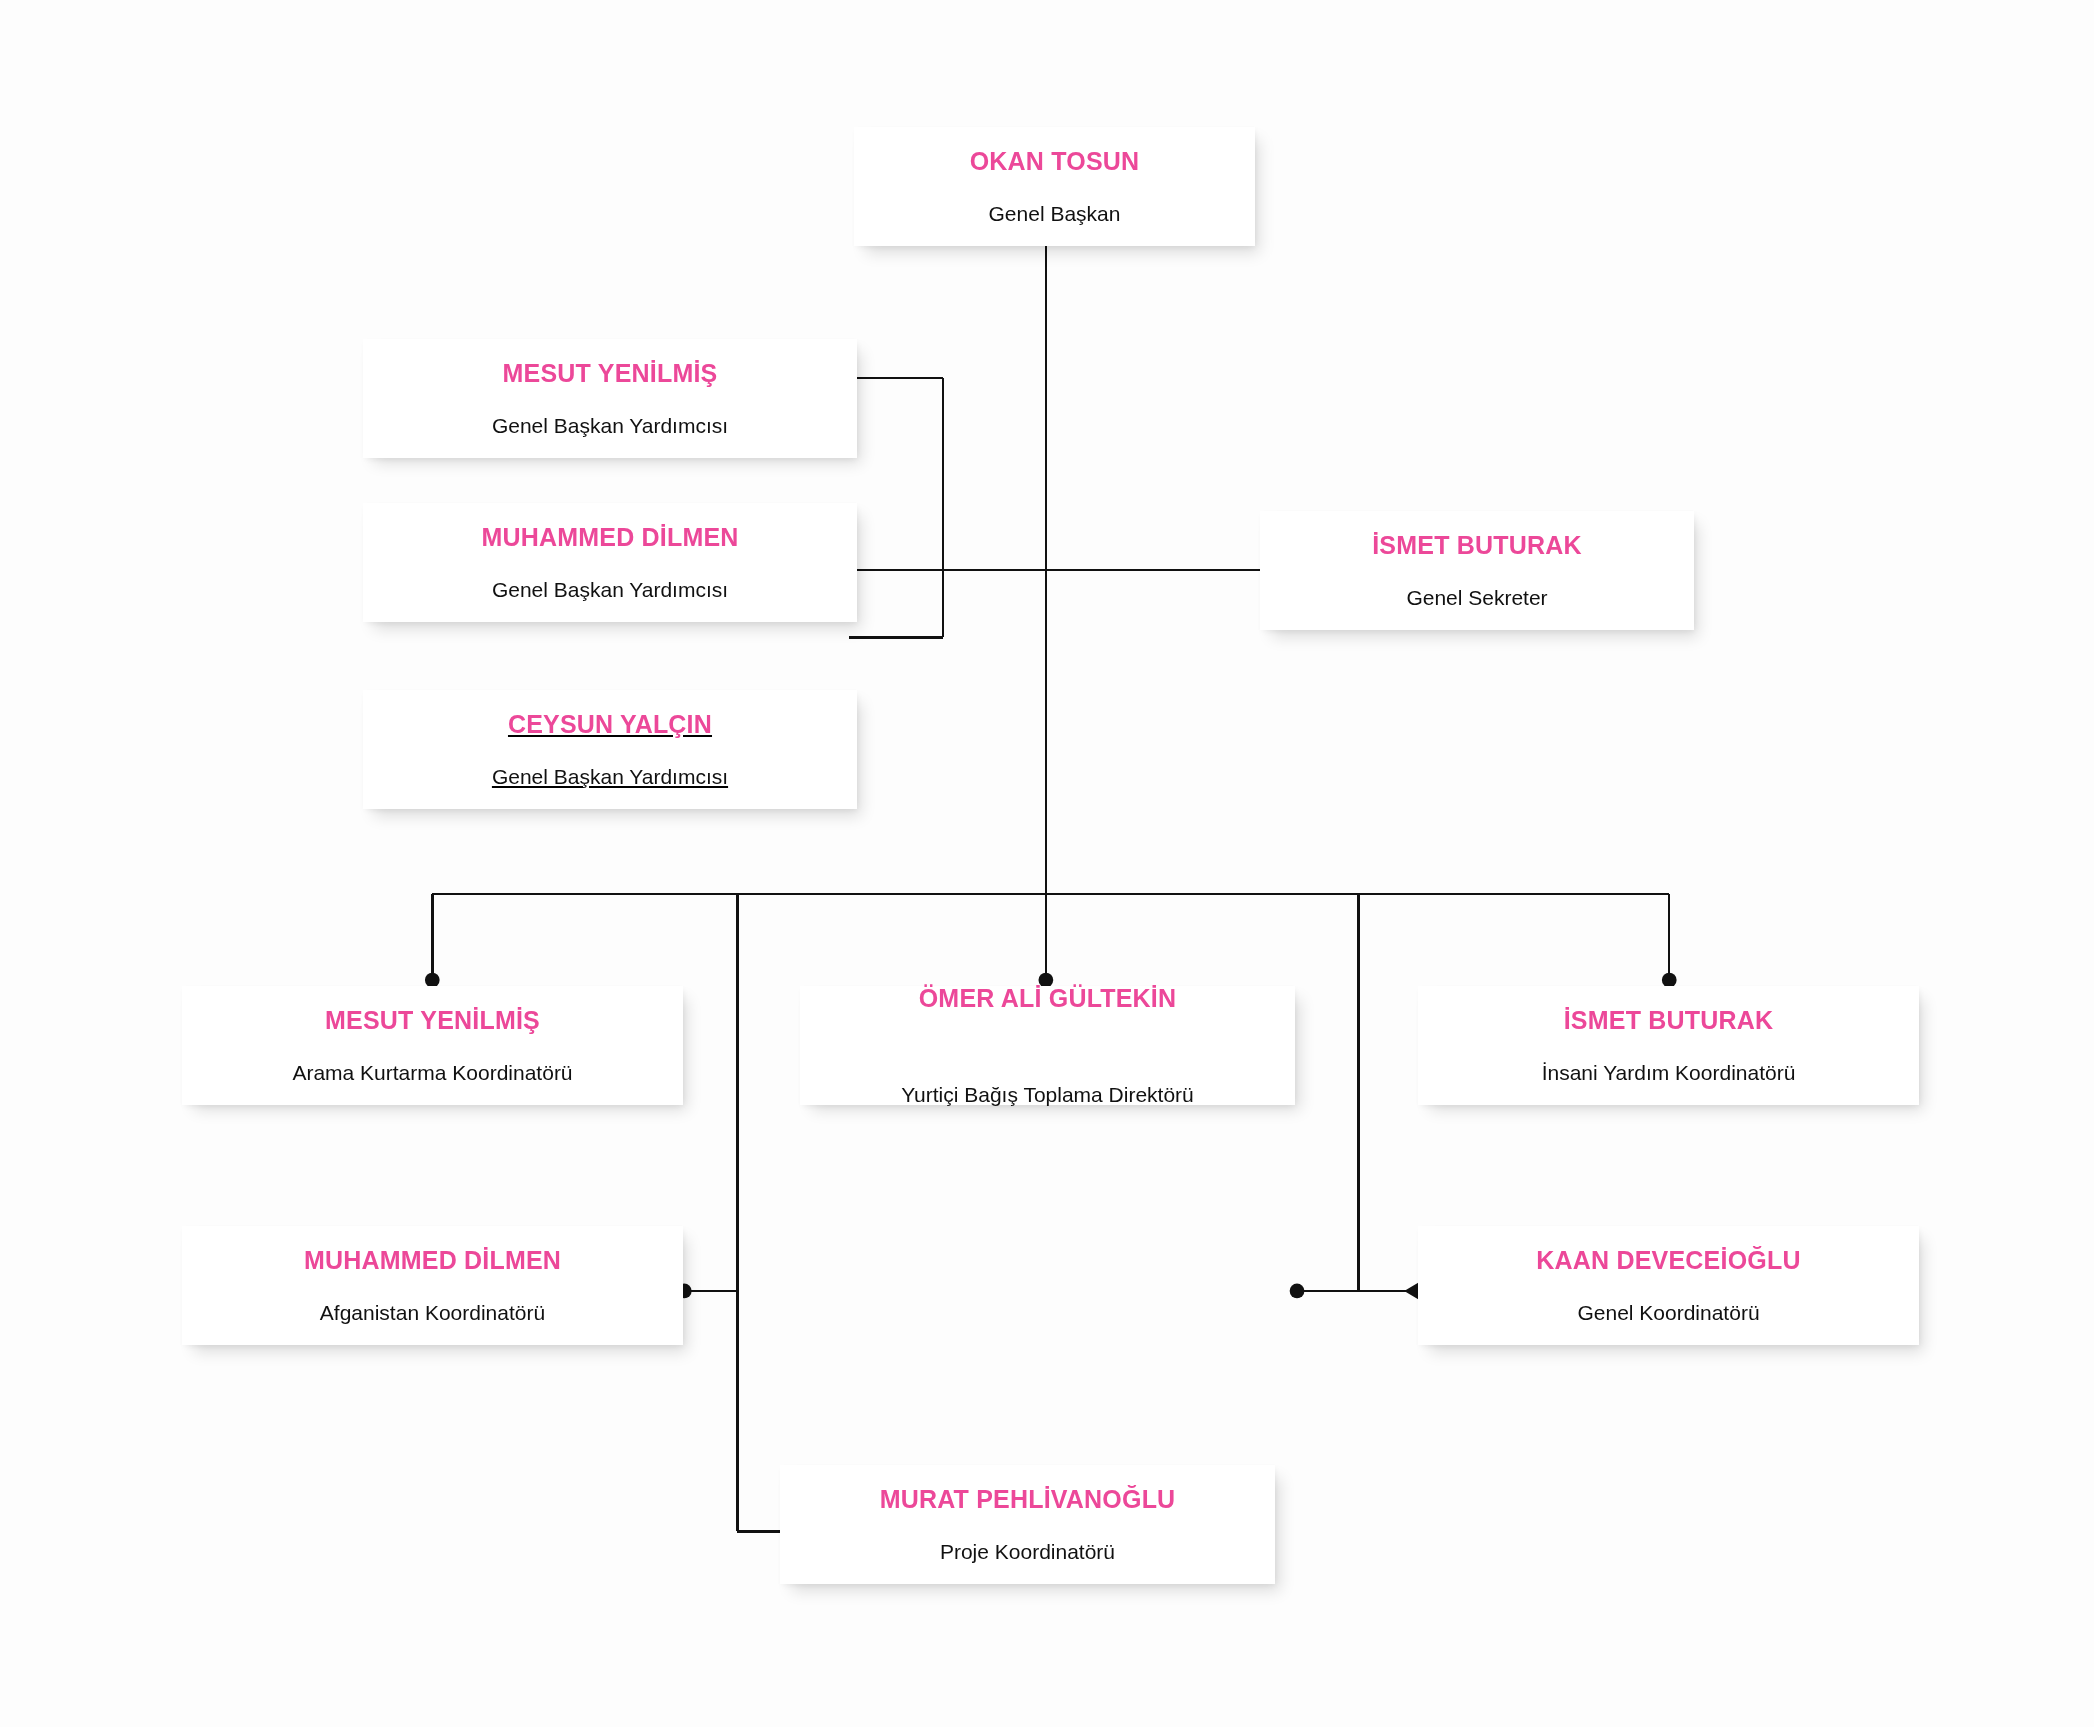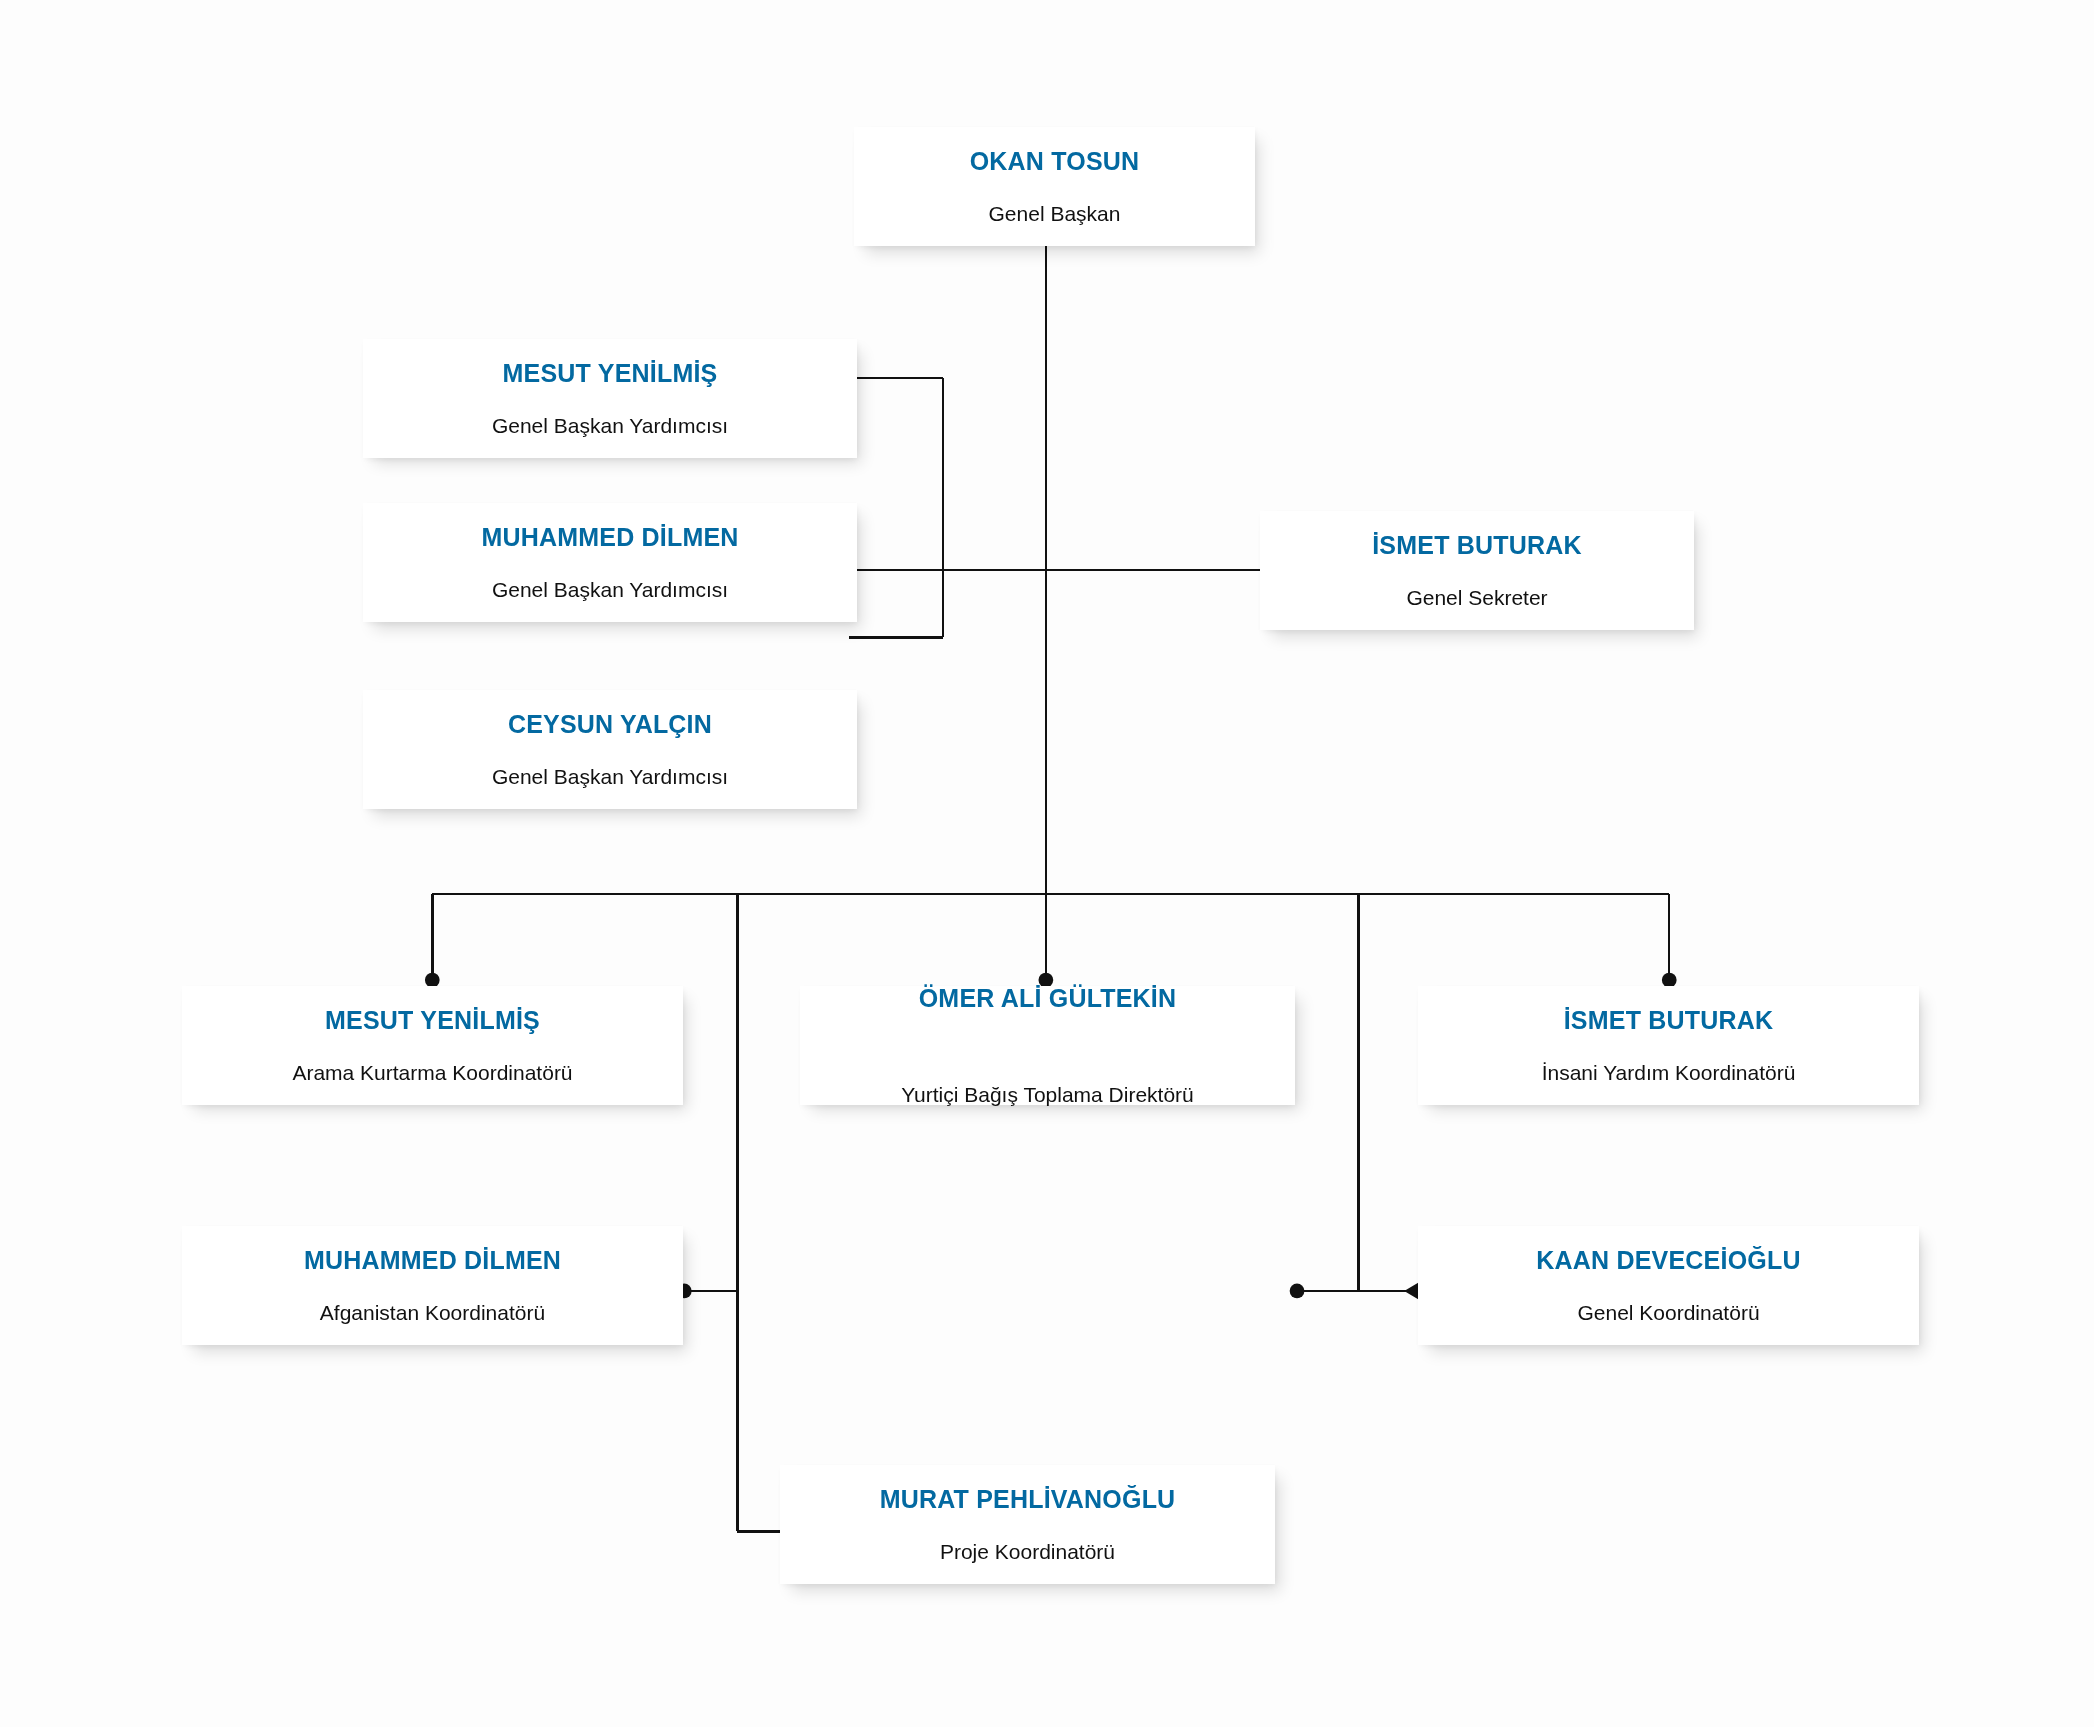--- a/index.html
+++ b/index.html
@@ -37,41 +37,41 @@
     align-items: center;
     justify-content: center;
     box-shadow: 8.2px 9.8px 14.7px -3.3px rgba(0,0,0,0.13),
                 1.6px 2.5px 6.5px -1.6px rgba(0,0,0,0.07);
     z-index: 2;
   }
   .card .nm {
     font-weight: 700;
     font-size: 25px;
     letter-spacing: 0.2px;
-    color: #0369a1;
+    color: #ec4899;
     text-align: center;
     line-height: 1.15;
     white-space: nowrap;
   }
   .card .ti {
     font-weight: 400;
     font-size: 21px;
     color: #111111;
     text-align: center;
     line-height: 1.2;
     white-space: nowrap;
   }
   .card .nm + .ti { margin-top: 25px; }
 
   
   .c-president { left: 854px;  top: 127px;  width: 401px;  height: 119px; }
 
   .c-vp1       { left: 363px;   top: 339px;  width: 494px;  height: 119px; }
   .c-vp2       { left: 363px;   top: 503px;  width: 494px;  height: 119px; }
-  .c-vp3       { left: 363px;   top: 690px;  width: 494px;  height: 119px; }
+  .c-vp3       { left: 363px;   top: 690px;  width: 494px;  height: 119px; text-decoration: underline; }
 
   .c-secgen    { left: 1260px;  top: 511px;  width: 434px;  height: 119px; }
 
   .c-r3a       { left: 182px;   top: 986px; width: 501px;  height: 119px; }
   .c-r3b       { left: 800px;   top: 986px; width: 495px;  height: 119px; gap: 44px; }
   .c-r3c       { left: 1418px;  top: 986px; width: 501px;  height: 119px; }
 
   .c-r4a       { left: 182px;   top: 1226px; width: 501px;  height: 119px; }
   .c-r4b       { left: 800px;   top: 1226px; width: 495px;  height: 119px; }
   .c-r4c       { left: 1418px;  top: 1226px; width: 501px;  height: 119px; }

